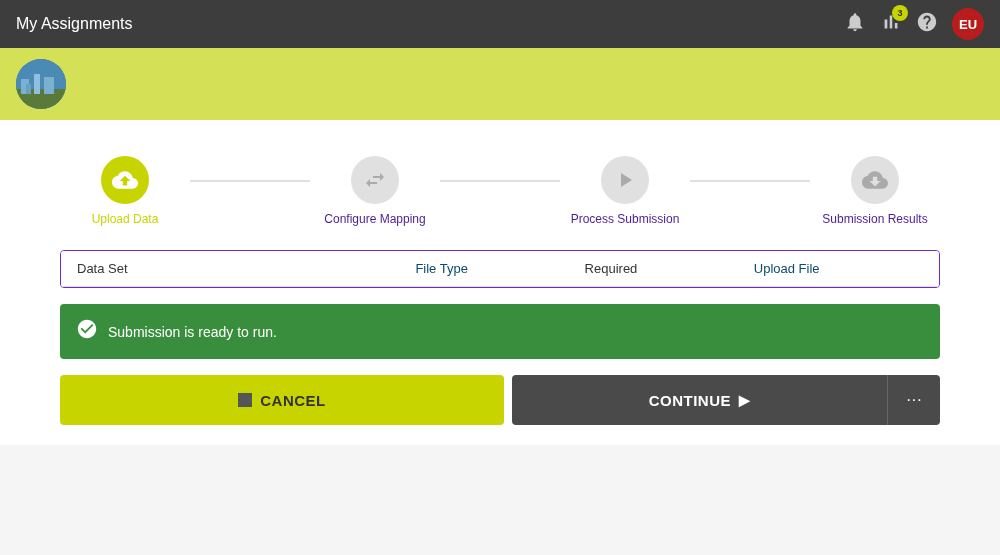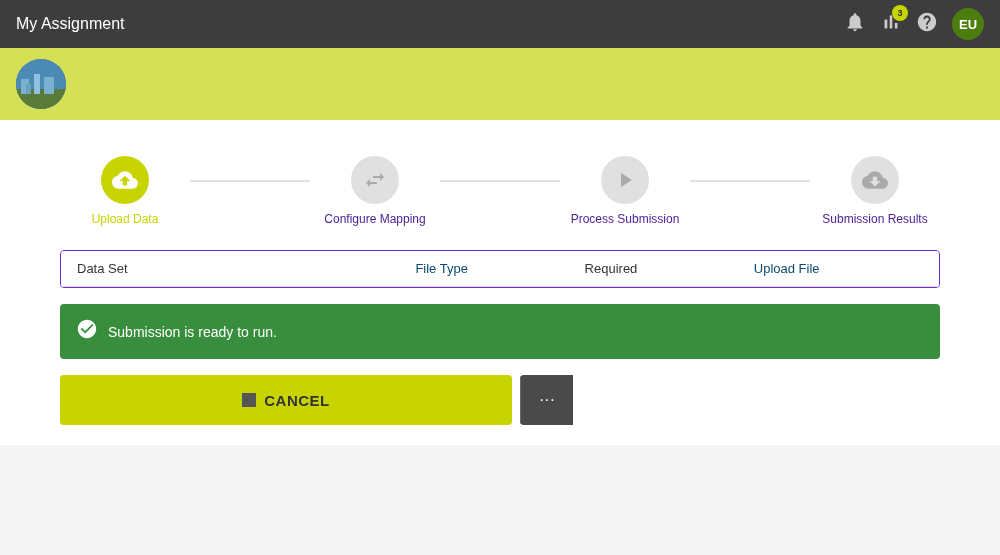--- a/index.html
+++ b/index.html
@@ -39,21 +39,21 @@
       border-radius: 50%;
       width: 16px;
       height: 16px;
       font-size: 9px;
       display: flex;
       align-items: center;
       justify-content: center;
       font-weight: bold;
     }
     .avatar {
-      background: #4d7c0f;
+      background: #b91c1c;
       color: #fff;
       border-radius: 50%;
       width: 32px;
       height: 32px;
       display: flex;
       align-items: center;
       justify-content: center;
       font-size: 13px;
       font-weight: bold;
       cursor: pointer;
@@ -199,21 +199,21 @@
     .buttons-row {
       display: flex;
       gap: 8px;
       margin-top: 4px;
     }
     .btn-cancel {
       flex: 1;
       background: #c8d400;
       border: none;
       border-radius: 4px;
-      padding: 16px;
+      padding: 8px;
       font-size: 15px;
       font-weight: bold;
       color: #333;
       cursor: pointer;
       display: flex;
       align-items: center;
       justify-content: center;
       gap: 8px;
       letter-spacing: 0.5px;
     }
@@ -257,21 +257,21 @@
       cursor: pointer;
       font-size: 16px;
       display: flex;
       align-items: center;
     }
   </style>
 </head>
 <body>
 
 <div class="header">
-  <span class="header-title">My Assignment</span>
+  <span class="header-title">My Assignments</span>
   <div class="header-icons">
     <div class="header-icon" style="position:relative;">
       <svg width="22" height="22" viewBox="0 0 24 24" fill="#ccc">
           <path d="M12 22c1.1 0 2-.9 2-2h-4c0 1.1.9 2 2 2zm6-6v-5c0-3.07-1.64-5.64-4.5-6.32V4c0-.83-.67-1.5-1.5-1.5s-1.5.67-1.5 1.5v.68C7.63 5.36 6 7.92 6 11v5l-2 2v1h16v-1l-2-2z"></path>
         </svg>
     </div>
     <div class="header-icon" style="position:relative;">
       <svg width="22" height="22" viewBox="0 0 24 24" fill="#ccc">
           <path d="M5 9.2h3V19H5zM10.6 5h2.8v14h-2.8zm5.6 8H19v6h-2.8z"></path>
         </svg>
@@ -356,19 +356,23 @@
     </span>
     <span class="ready-text">Submission is ready to run.</span>
   </div>
 
   <div class="buttons-row">
     <button class="btn-cancel">
       <span class="btn-cancel-icon"></span>
       <span>CANCEL</span>
     </button>
     <div class="btn-continue-wrapper">
+      <button class="btn-continue">
+        <span>CONTINUE</span>
+        <span class="btn-continue-play">▶</span>
+      </button>
       <button class="btn-more">
         <span>···</span>
       </button>
     </div>
   </div>
 
 </div>
 
 </body></html>

